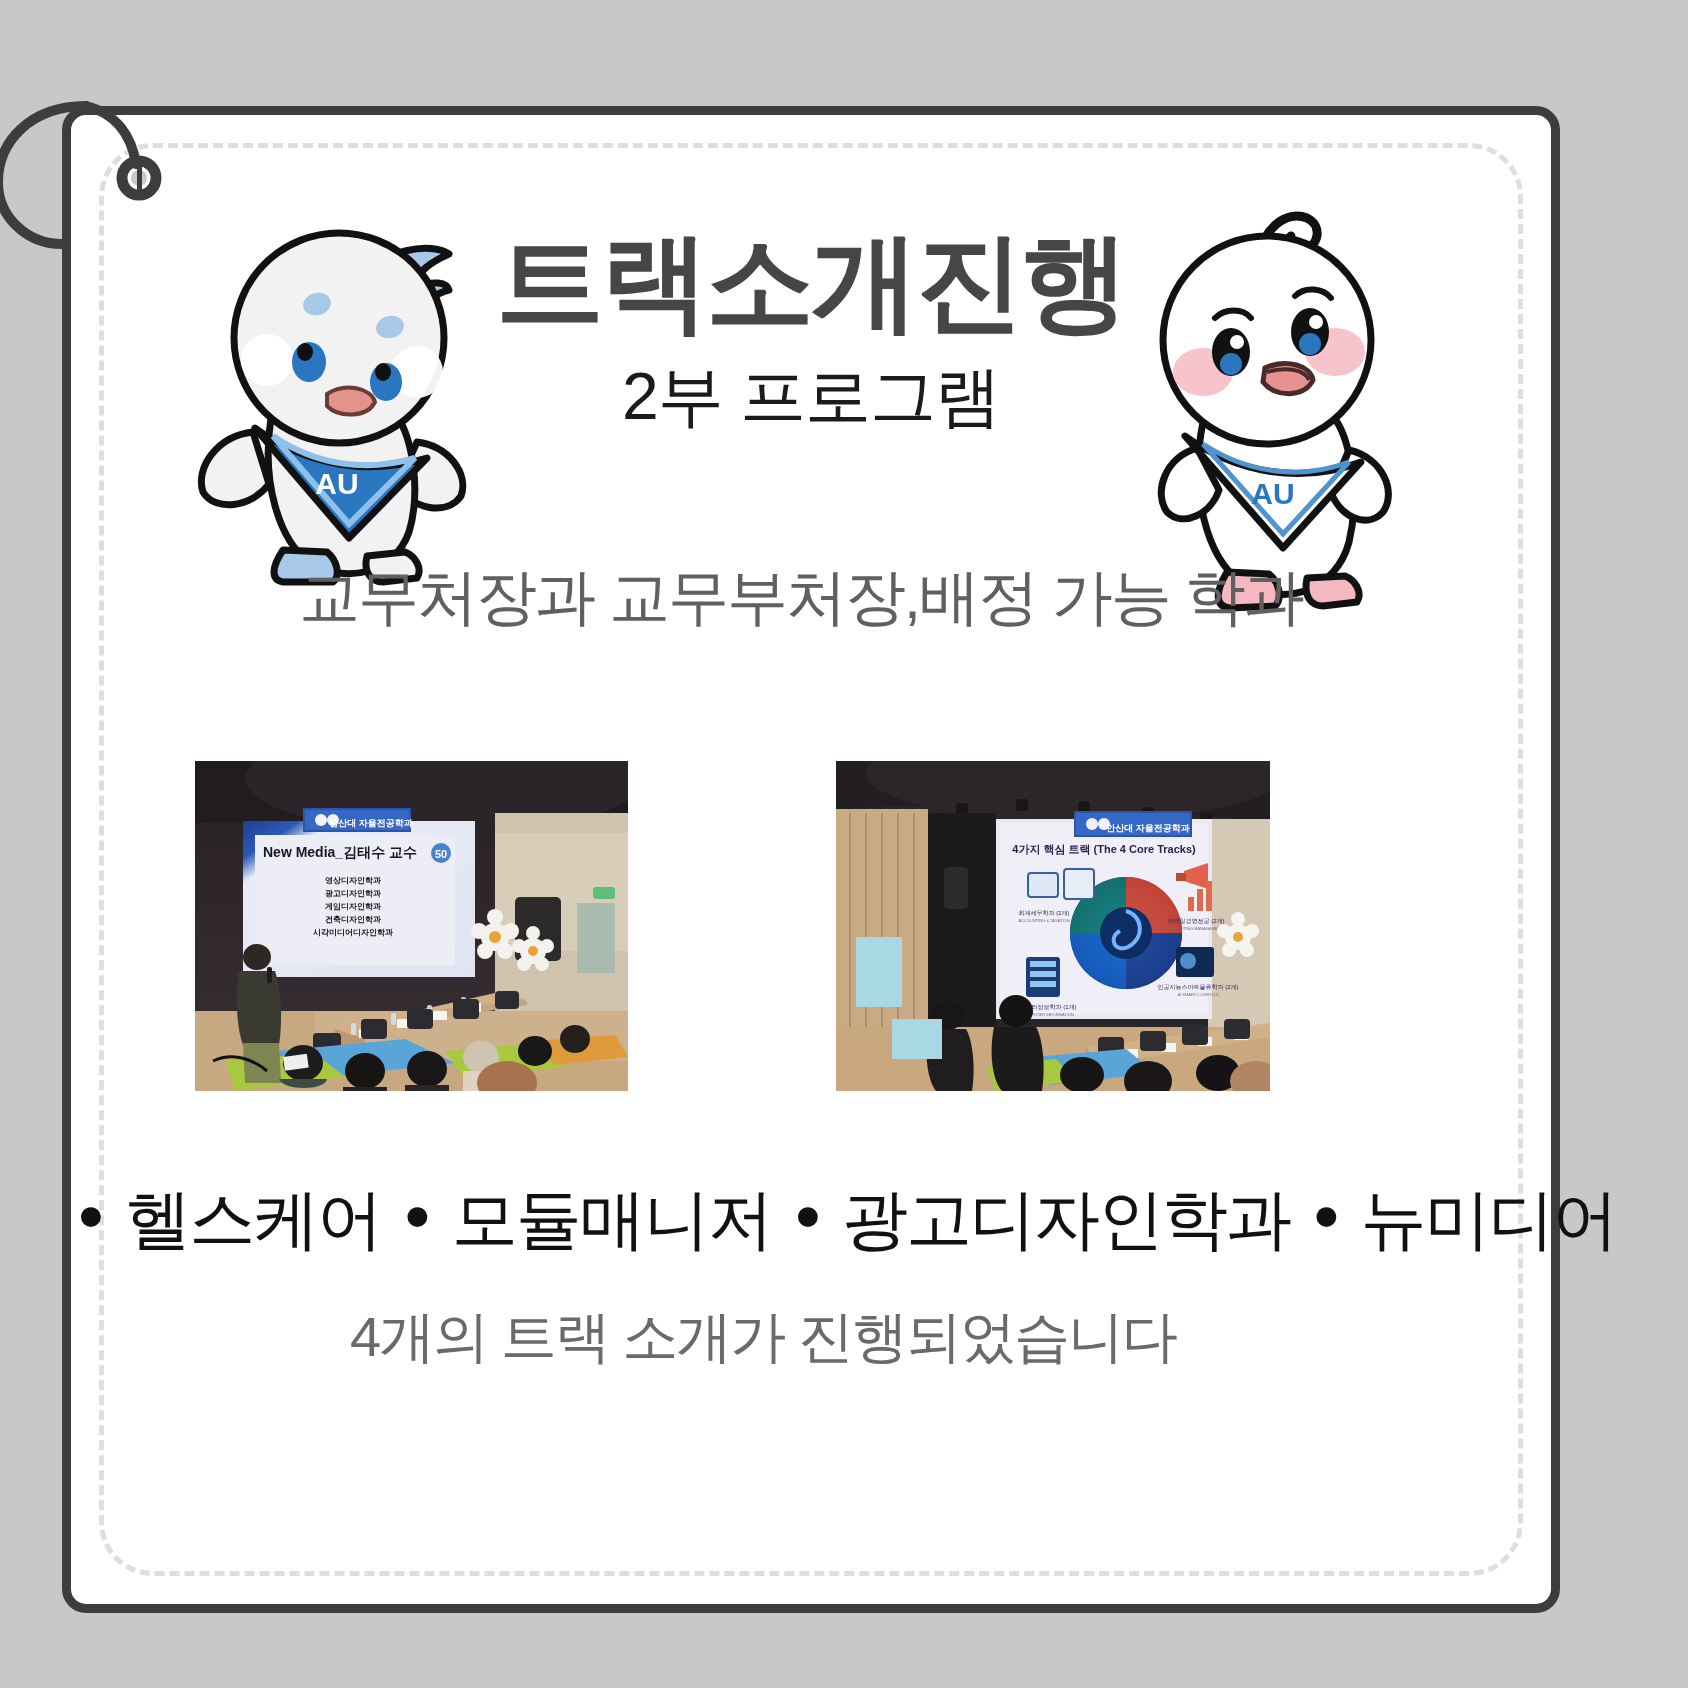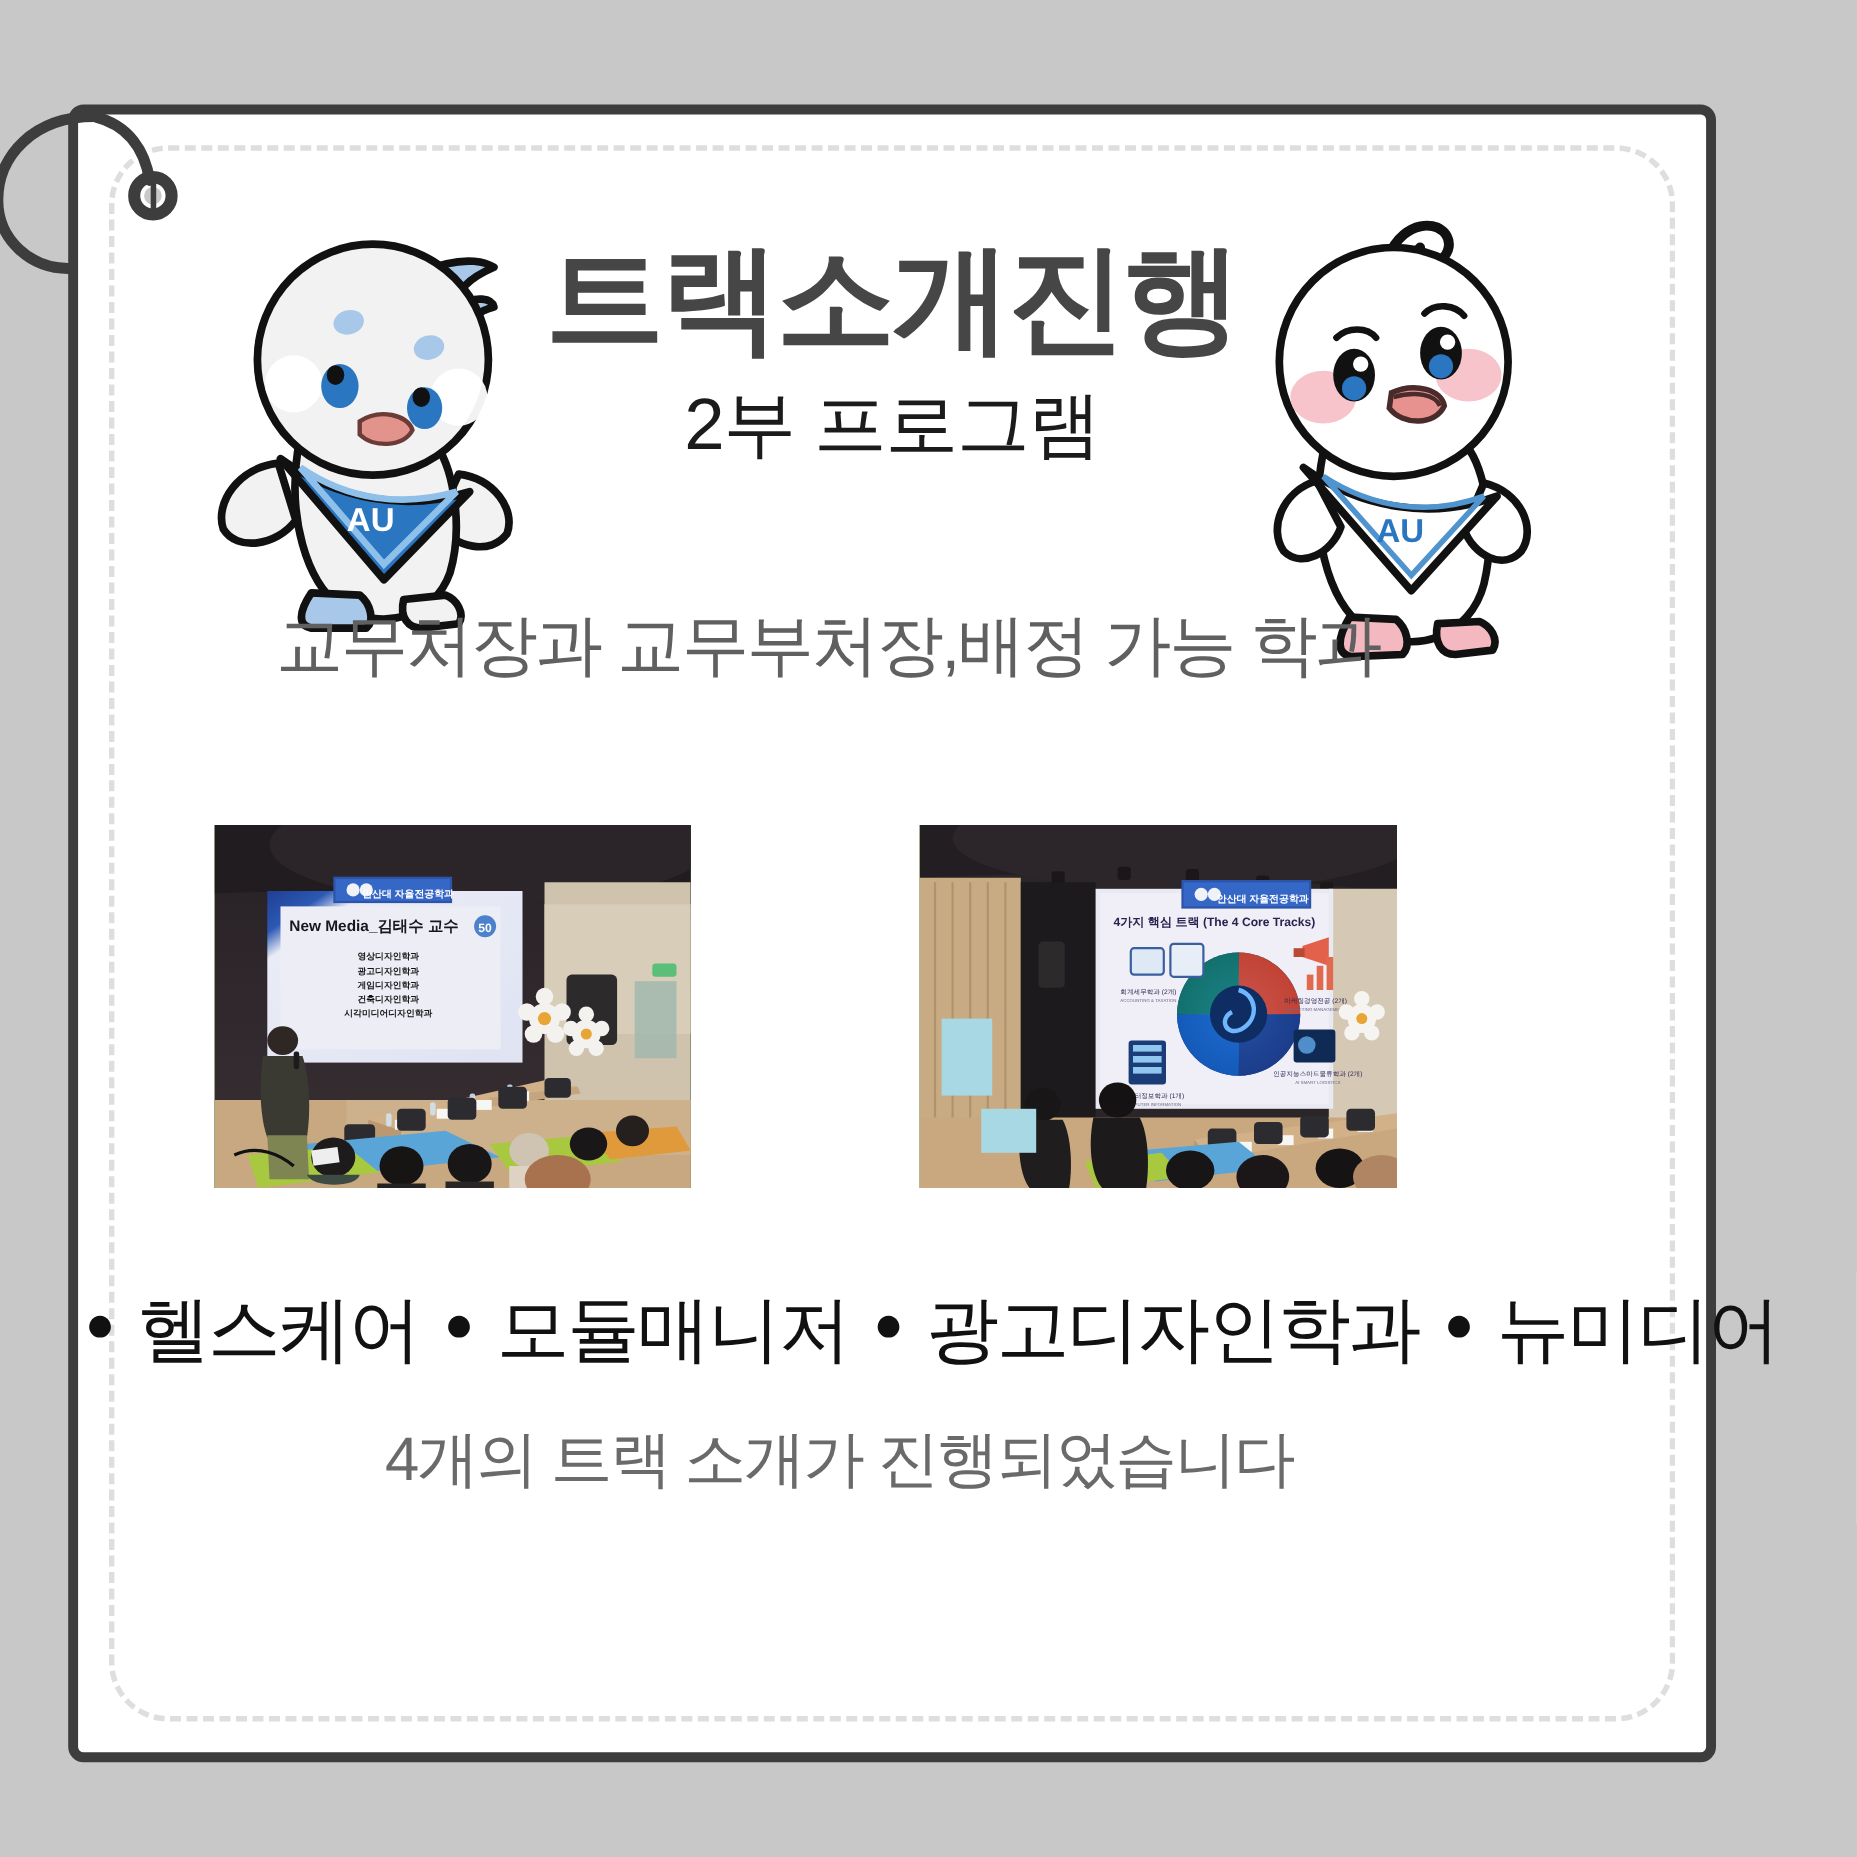--- a/index.html
+++ b/index.html
@@ -6,25 +6,25 @@
   body{
     width:1688px;height:1688px;
     background:#c8c8c8;
     font-family:"Liberation Sans","DejaVu Sans",sans-serif;
     overflow:hidden;
     position:relative;
   }
   
   #card{
     position:absolute;
-    left:62px;top:95px;
+    left:62px;top:106px;
     width:1498px;height:1507px;
     background:#ffffff;
     border:9px solid #3d3d3d;
-    border-radius:14px;
+    border-radius:24px;
     box-sizing:border-box;
   }
   #dashed{
     position:absolute;
     left:28px;top:28px;right:28px;bottom:28px;
     border:5px dashed #dedede;
     border-radius:54px;
     pointer-events:none;
   }
   
@@ -63,21 +63,21 @@
   #desc{
     position:absolute;
     left:118px;right:60px;top:440px;
     color:#606060;
     font-size:61px;
     line-height:1.38;
     letter-spacing:-2px;
     text-align:left;
     padding-left:62px;
   }
-  #desc div{white-space:nowrap;}
+  #desc div{white-space:nowrap;margin-left:48px;}
   
   #photos{
     position:absolute;
     left:0;right:0;top:646px;
     height:330px;
   }
   .photo{
     position:absolute;
     top:0;
     height:330px;

